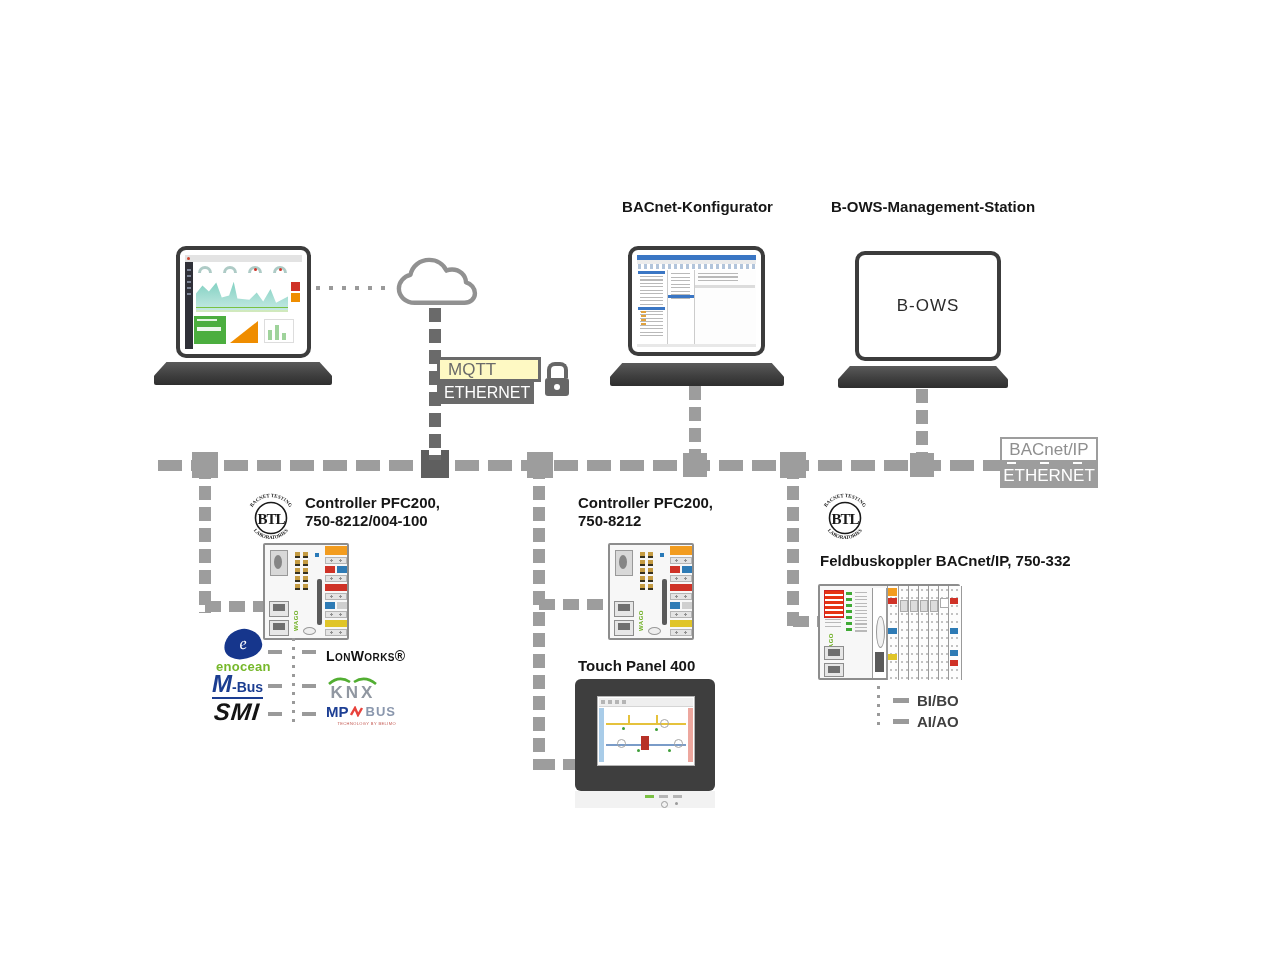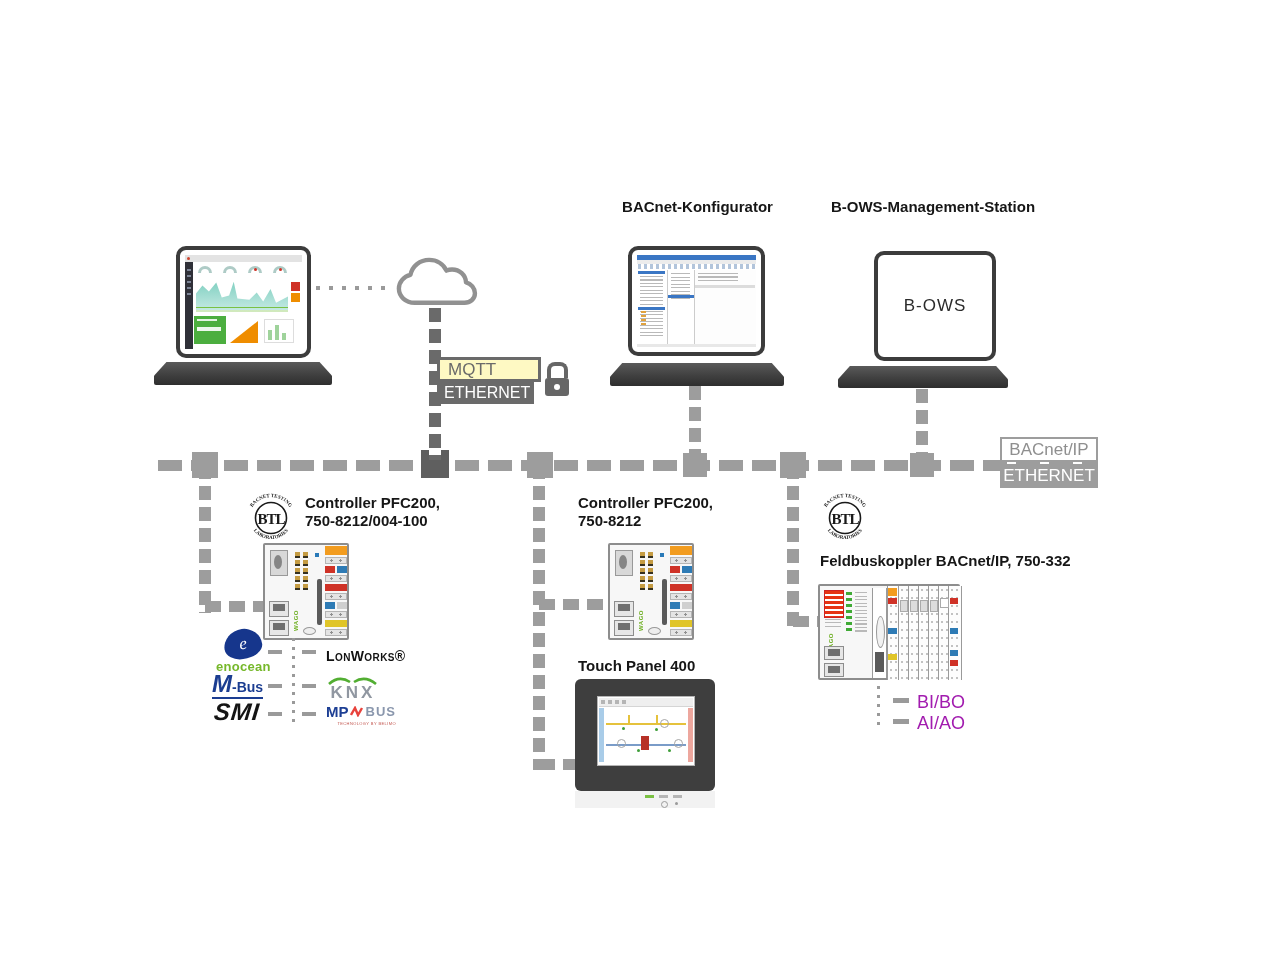--- a/index.html
+++ b/index.html
@@ -2,21 +2,21 @@
 <html><head>
 <meta charset="utf-8">
 <style>
   html,body{margin:0;padding:0;background:#fff;}
   #canvas{position:relative;width:1280px;height:960px;background:#fff;overflow:hidden;
           font-family:"Liberation Sans",sans-serif;color:#1a1a1a;}
   .abs{position:absolute;}
   
   .heading{font-size:15px;line-height:18px;font-weight:bold;text-align:center;color:#161616;}
   .dev-title{font-size:15px;line-height:18px;font-weight:bold;color:#161616;}
-  .io-label{font-size:18px;font-weight:normal;color:#a21caf;}
+  .io-label{font-size:15px;font-weight:bold;color:#404040;}
   
   .bus-h{height:11px;background:repeating-linear-gradient(90deg,#9d9d9d 0 24px,#ffffff 24px 33px);}
   .line-v{width:12px;background:repeating-linear-gradient(180deg,#9d9d9d 0 14px,#ffffff 14px 21px);}
   .line-v-dark{width:12px;background:repeating-linear-gradient(180deg,#6a6a6a 0 14px,#ffffff 14px 21px);}
   .line-h{height:11px;background:repeating-linear-gradient(90deg,#9d9d9d 0 16px,#ffffff 16px 24px);}
   .junction{background:#9d9d9d;}
   .junction-dark{background:#5f5f5f;}
   .dots-h{height:4px;background:repeating-linear-gradient(90deg,#9a9a9a 0 4px,transparent 4px 13px);}
   .dots-v{width:3px;background:repeating-linear-gradient(180deg,#9a9a9a 0 3px,transparent 3px 9px);}
   .dash{background:#9a9a9a;}
@@ -168,21 +168,21 @@
       <div class="abs txtlines" style="left:34px;top:18px;width:19px;height:26px;"></div>
       <div class="abs" style="left:31px;top:40px;width:26px;height:3px;background:#3a76c4;"></div>
       <div class="abs" style="left:58px;top:15px;right:0;bottom:0;background:#fdfdfd;"></div>
       <div class="abs txtlines" style="left:61px;top:18px;width:40px;height:10px;"></div>
       <div class="abs" style="left:58px;top:30px;right:1px;height:3px;background:#dcdcdc;"></div>
       <div class="abs" style="left:0;bottom:0;right:0;height:3px;background:#e8e8e8;"></div>
     </div>
   </div>
   <div class="abs laptop-base" style="left:610px;top:363px;width:174px;height:23px;"></div>
 
-  <div class="abs laptop-screen" style="left:874px;top:251px;width:122px;height:110px;">
+  <div class="abs laptop-screen" style="left:855px;top:251px;width:146px;height:110px;">
     <div class="shot">
       <div class="bows-text">B-OWS</div>
     </div>
   </div>
   <div class="abs laptop-base" style="left:838px;top:366px;width:170px;height:22px;"></div>
 
   <svg class="abs btl-svg" style="left:243px;top:490px;" width="56" height="56" viewBox="0 0 56 56">
     <defs>
       <path id="btl1top" d="M 6 29 A 22 22 0 0 1 50 29"></path>
       <path id="btl1bot" d="M 6 27 A 22 22 0 0 0 50 27"></path>

